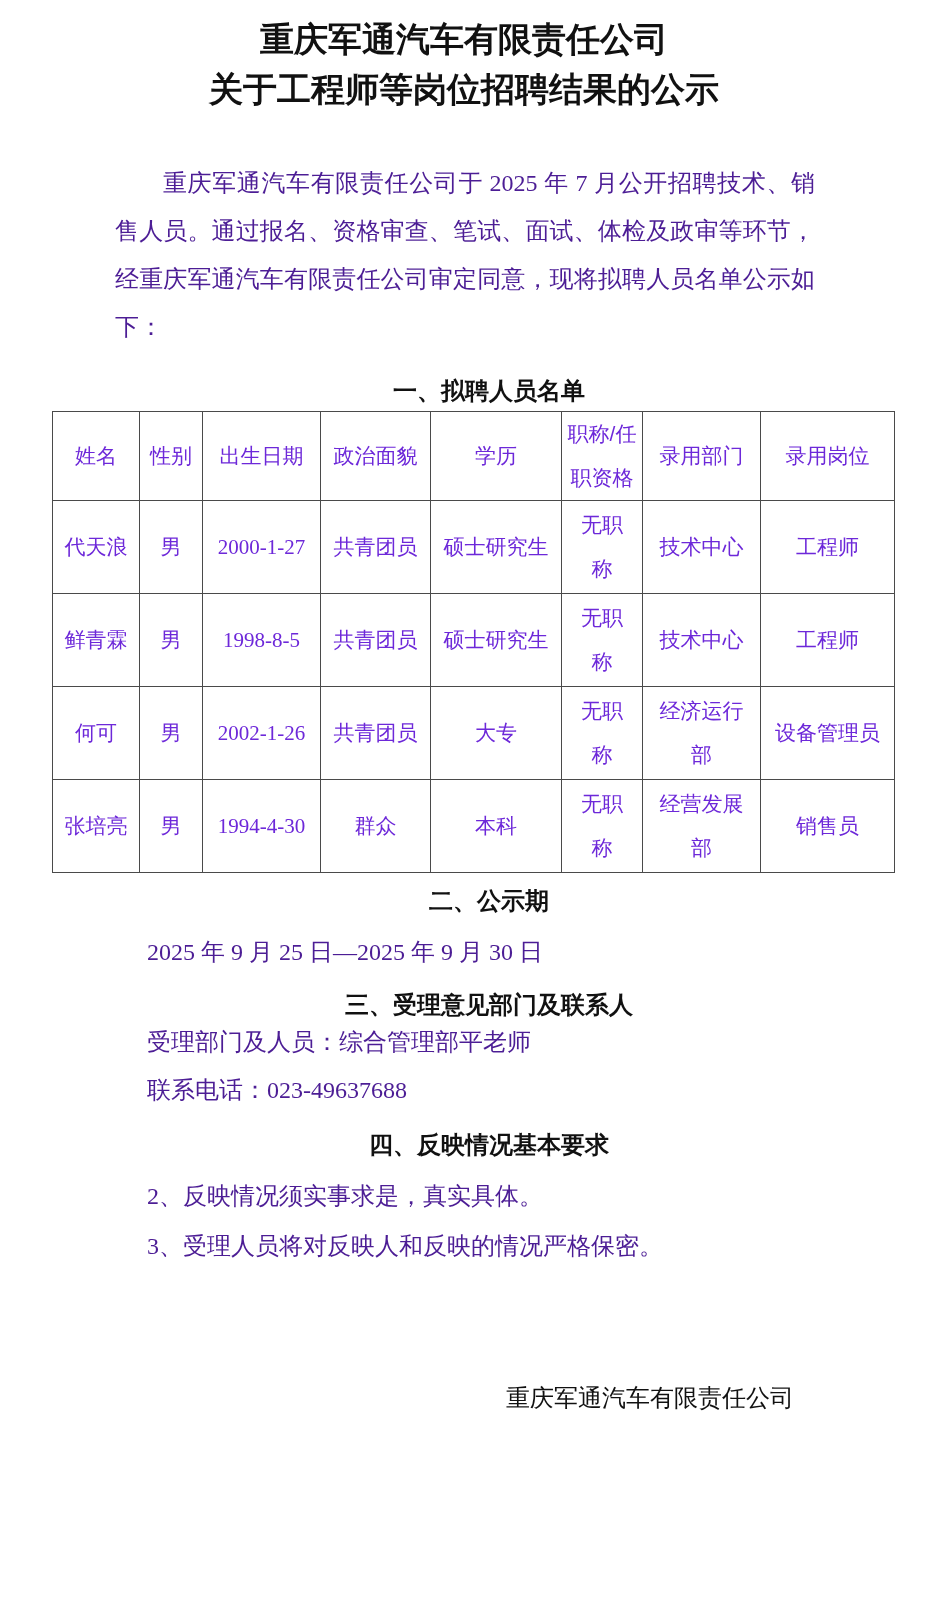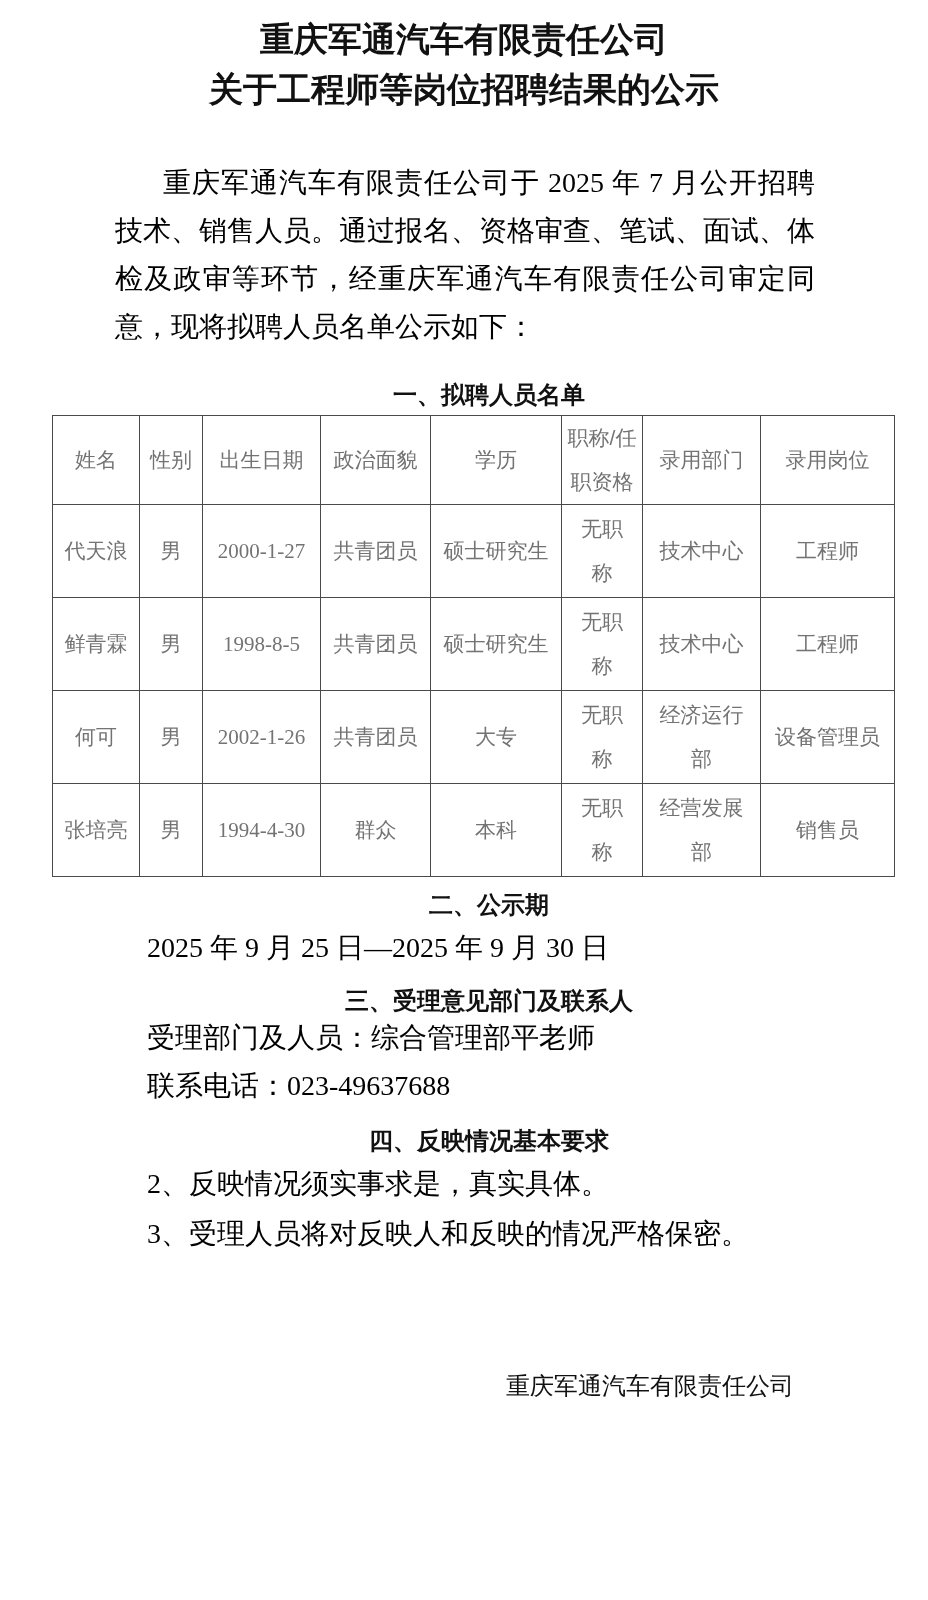--- a/index.html
+++ b/index.html
@@ -18,22 +18,22 @@
   .doc-title {
     text-align: center;
     font-weight: bold;
     font-size: 34px;
     line-height: 50px;
     font-family: "Liberation Serif", "DejaVu Serif", serif;
   }
   .body-block {
     margin-left: 115px;
     margin-right: 113px;
-    font-size: 28px;
-    color: #000000;
+    font-size: 24px;
+    color: #4c1d95;
   }
   .intro {
     margin-top: 44px;
     line-height: 48px;
     text-align: justify;
     text-indent: 48px;
   }
   .sec-heading {
     margin-left: 115px;
     margin-right: 113px;
@@ -53,33 +53,33 @@
   }
   .roster-table th, .roster-table td {
     border: 1px solid #4a4a4a;
     text-align: center;
     vertical-align: middle;
     padding: 0 2px;
     white-space: pre-line;
     font-size: 21px;
     line-height: 44px;
     font-weight: normal;
-    color: #737373;
+    color: #6d28d9;
   }
   .roster-table th {
     font-family: "Liberation Sans", "DejaVu Sans", sans-serif;
   }
   .roster-table td {
     font-family: "Liberation Serif", "DejaVu Serif", serif;
   }
   .roster-table tr.header-row { height: 88px; }
   .roster-table tr.data-row { height: 93px; }
   .line { line-height: 34px; text-indent: 32px; }
   .mt12 { margin-top: 12px; }
-  .mt10 { margin-top: 10px; }
+  .mt10 { margin-top: 18px; }
   .mt20 { margin-top: 20px; }
   .mt4  { margin-top: 4px; }
   .mt14 { margin-top: 14px; }
   .mt22 { margin-top: 22px; }
   .mt16 { margin-top: 16px; }
   .req-item-long {
     margin-top: 10px;
     line-height: 48px;
     text-align: justify;
     text-indent: 32px;

